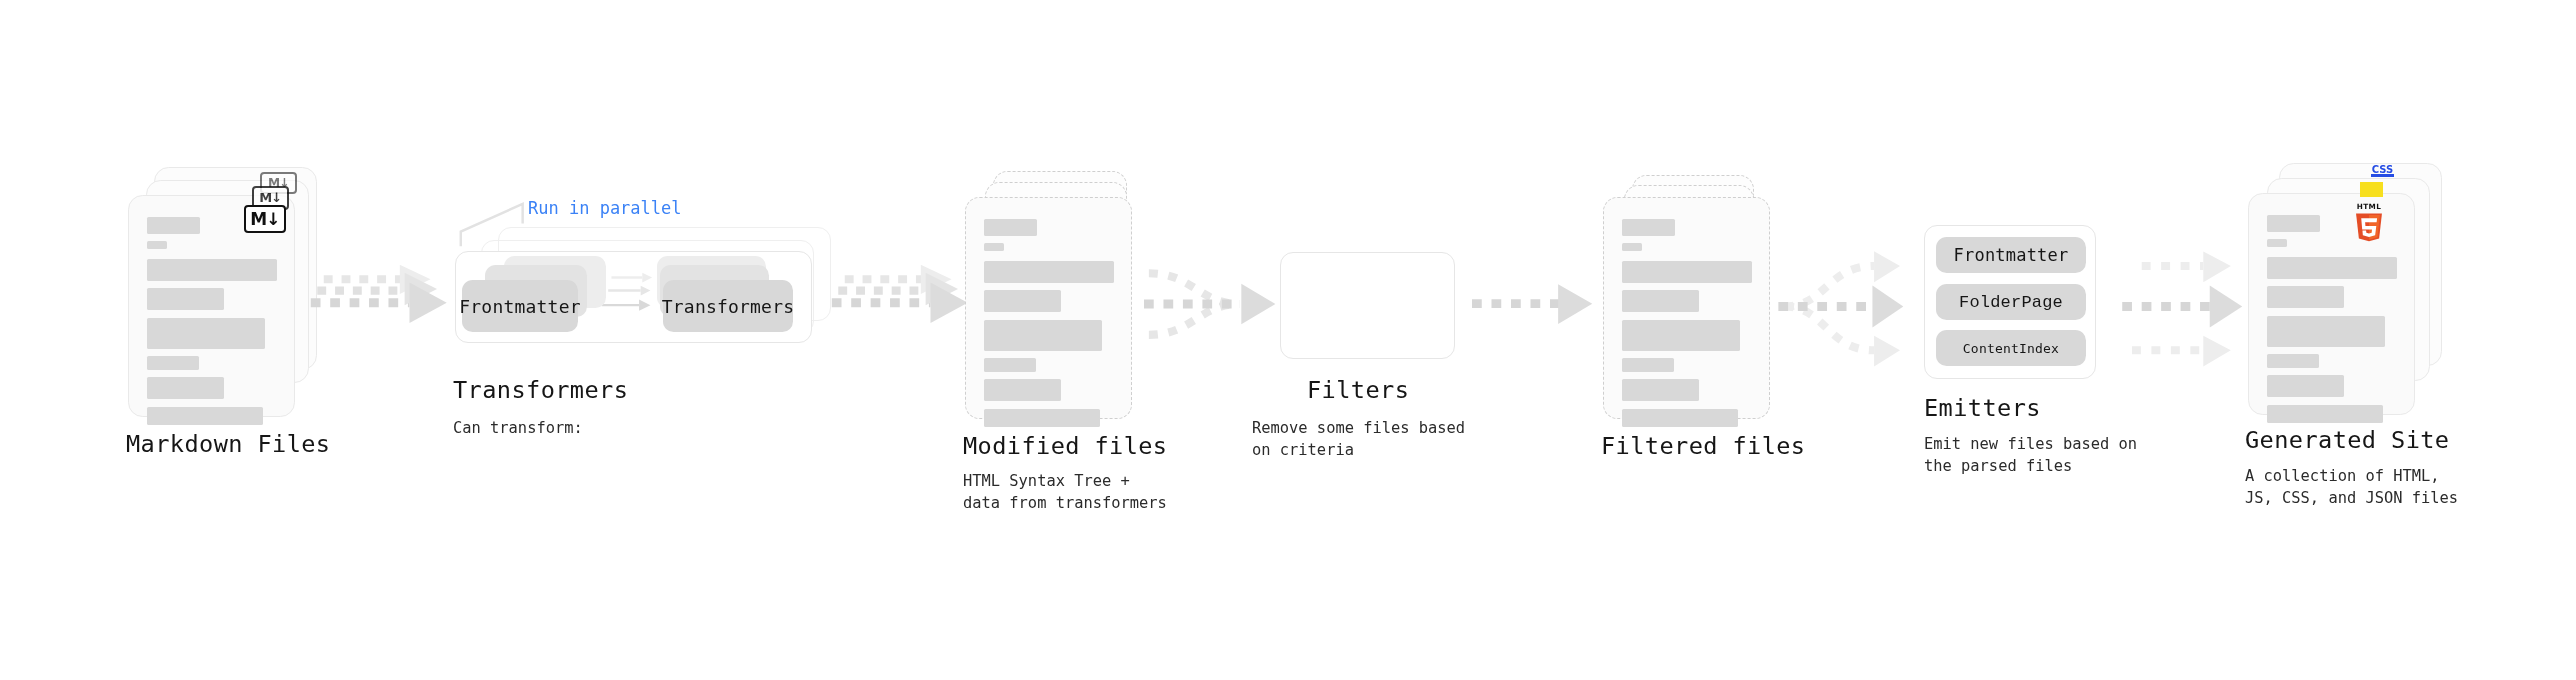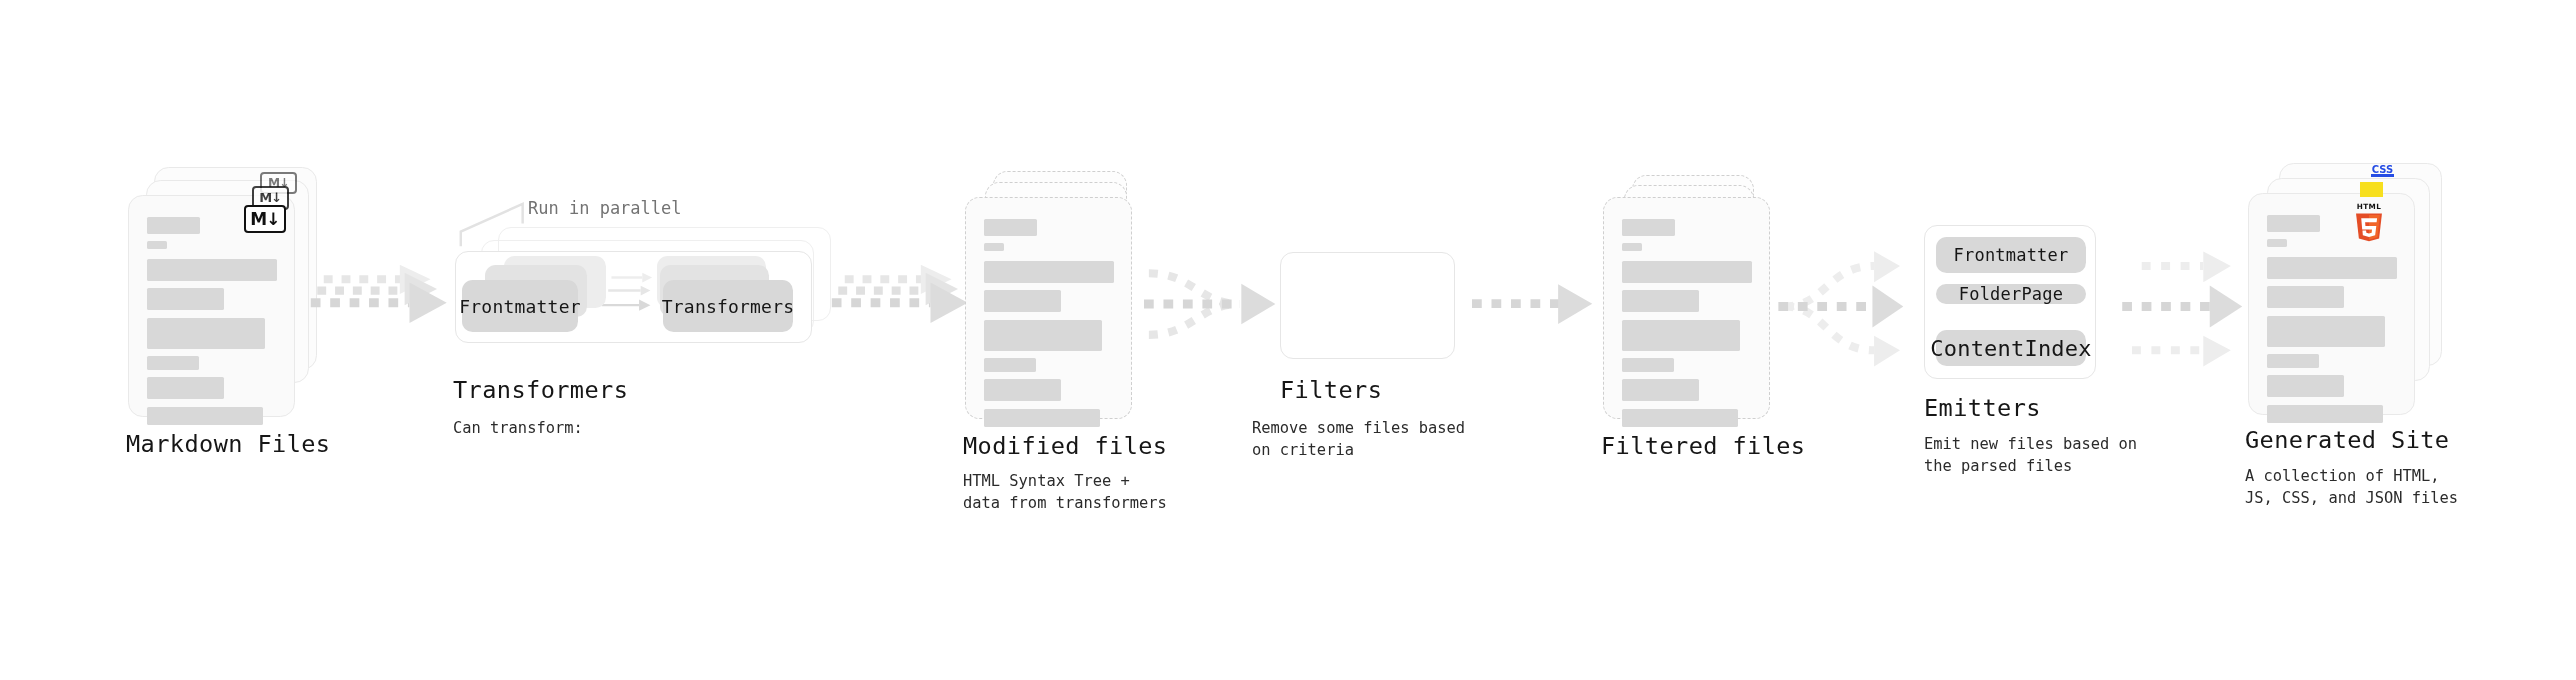--- a/index.html
+++ b/index.html
@@ -79,21 +79,21 @@
     font-size:18px;color:#161616;
     letter-spacing:0.2px;
     white-space:nowrap;
     box-sizing:border-box;
   }
   .pill.g1{background:#ededed;}
   .pill.g2{background:#e3e3e3;}
 
   .runlabel{
     position:absolute;
-    font-size:17px;color:#737373;white-space:nowrap;
+    font-size:17px;color:#3b82f6;white-space:nowrap;
   }
 
   svg{position:absolute;overflow:visible;}
 </style>
 </head>
 <body>
 
 <div class="stage">
 
   <div class="stack">
@@ -216,21 +216,21 @@
       <path d="M 6 92 C 60 92 68 54 118 54"></path>
     </g>
     <g stroke="#d6d6d6" stroke-width="11" stroke-dasharray="12 12" fill="none">
       <line x1="0" y1="54" x2="120" y2="54"></line>
     </g>
     <polygon points="120,29 120,79 162,54" fill="#dcdcdc"></polygon>
   </svg>
 
   <div class="pbox" style="left:1280px;top:252px;width:175px;height:107px;"></div>
 
-  <div class="title" style="left:1280px;top:376px;">Filters</div>
+  <div class="title" style="left:1307px;top:376px;">Filters</div>
   <div class="subtitle" style="left:1252px;top:417px;">Remove some files based
 on criteria</div>
 
   <svg style="left:1472px;top:284px;width:130px;height:49px;" viewBox="0 0 160 60" width="130" height="49">
     <g stroke="#d6d6d6" stroke-width="11" stroke-dasharray="12 12" fill="none">
       <line x1="0" y1="24" x2="108" y2="24"></line>
     </g>
     <polygon points="106,0 106,49 148,24" fill="#dcdcdc"></polygon>
   </svg>
 
@@ -263,22 +263,22 @@
     <g stroke="#d6d6d6" stroke-width="11" stroke-dasharray="12 12" fill="none">
       <line x1="-2" y1="82" x2="114" y2="82"></line>
     </g>
     <polygon points="116,14 116,52 148,32" fill="#ededed"></polygon>
     <polygon points="114,56 114,108 152,82" fill="#dcdcdc"></polygon>
     <polygon points="116,118 116,156 148,136" fill="#ededed"></polygon>
   </svg>
 
   <div class="pbox" style="left:1924px;top:225px;width:172px;height:154px;"></div>
   <div class="pill" style="left:1936px;top:237px;width:150px;height:36px;font-size:17px;">Frontmatter</div>
-  <div class="pill" style="left:1936px;top:284px;width:150px;height:20px;font-size:17px;">FolderPage</div>
-  <div class="pill" style="left:1936px;top:330px;width:150px;height:36px;font-size:22px;">ContentIndex</div>
+  <div class="pill" style="left:1936px;top:284px;width:150px;height:36px;font-size:17px;font-family:Liberation Mono, monospace;">FolderPage</div>
+  <div class="pill" style="left:1936px;top:330px;width:150px;height:36px;font-size:13px;">ContentIndex</div>
 
   <div class="title" style="left:1924px;top:394px;">Emitters</div>
   <div class="subtitle" style="left:1924px;top:433px;">Emit new files based on
 the parsed files</div>
 
   <svg style="left:2119px;top:240px;width:154px;height:146px;" viewBox="0 0 190 180" width="154" height="146">
     <g stroke="#ededed" stroke-width="10" stroke-dasharray="11 13" fill="none">
       <line x1="28" y1="32" x2="104" y2="32"></line>
     </g>
     <g stroke="#d6d6d6" stroke-width="11" stroke-dasharray="12 12" fill="none">

